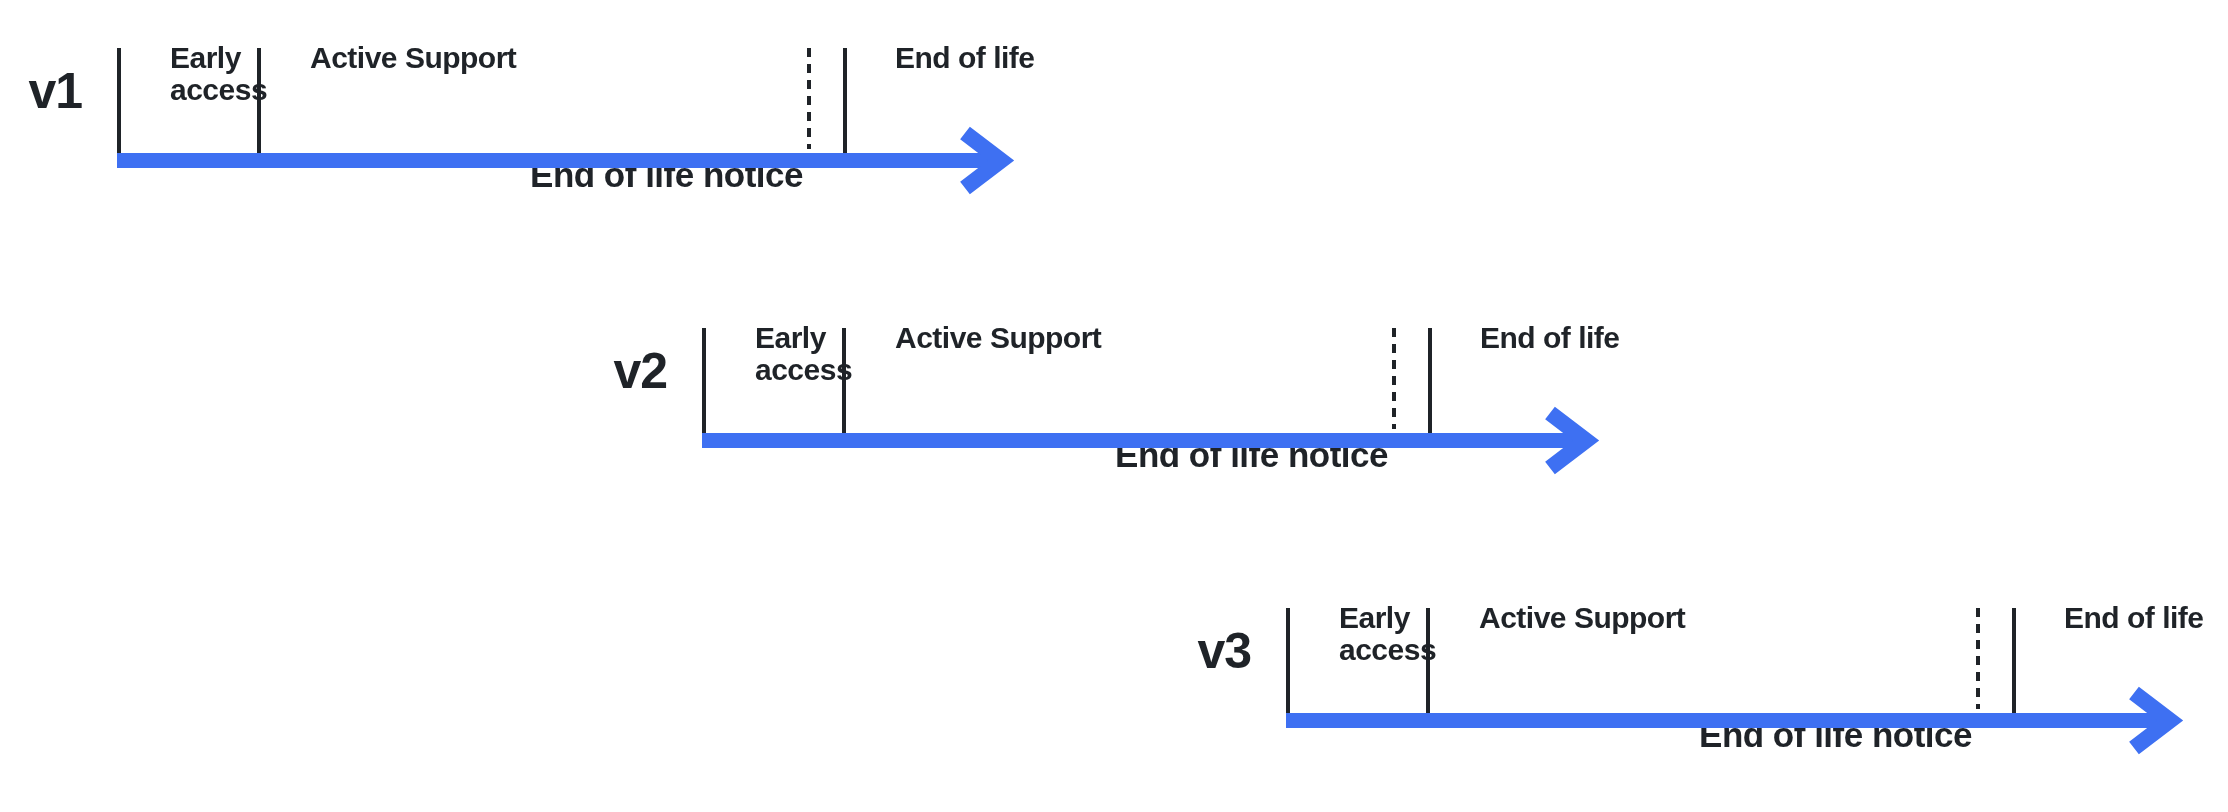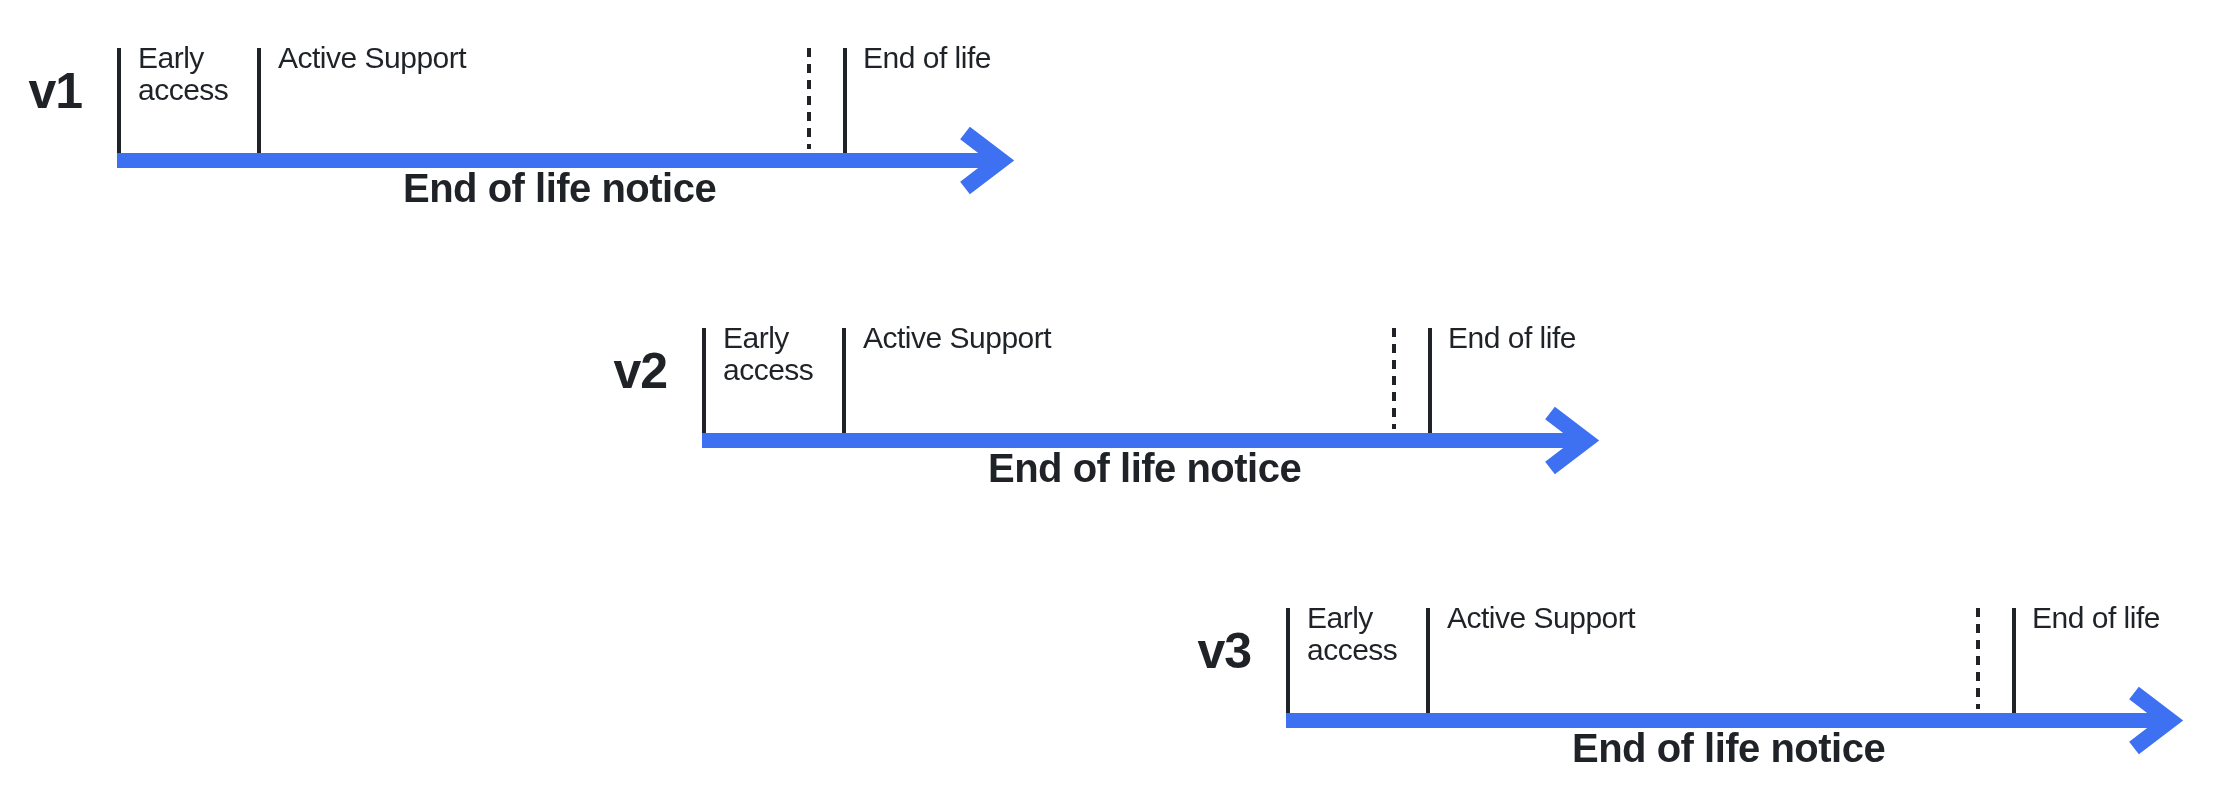--- a/index.html
+++ b/index.html
@@ -35,30 +35,30 @@
   .t-start{left:0;}
   .t-mid{left:140px;}
   .t-dash{
     left:690px;height:101px;
     background:repeating-linear-gradient(to bottom, var(--ink) 0 9px, transparent 9px 16px);
   }
   .t-end{left:726px;}
 
   .phase{
     position:absolute;top:-6px;
-    font-size:30px;font-weight:400;line-height:32px;
-    letter-spacing:-0.5px;color:var(--ink);
+    font-size:30px;font-weight:700;line-height:32px;
+    letter-spacing:-0.5px;color:var(--ink);margin-left:32px;
   }
   .p-early{left:21px;width:112px;}
   .p-active{left:161px;white-space:nowrap;}
   .p-eol{left:746px;white-space:nowrap;}
   .p-notice{
-    position:absolute;top:124px;left:286px;width:400px;
-    text-align:left;
-    font-size:40px;font-weight:700;line-height:32px;
+    position:absolute;top:111px;left:286px;width:400px;
+    text-align:right;
+    font-size:35px;font-weight:700;line-height:32px;
     letter-spacing:-0.5px;color:var(--ink);white-space:nowrap;
   }
 
   .shaft{
     position:absolute;left:0;top:105px;
     width:884px;height:15px;
     background:var(--arrow);
   }
   .head{
     position:absolute;left:844px;top:75px;

